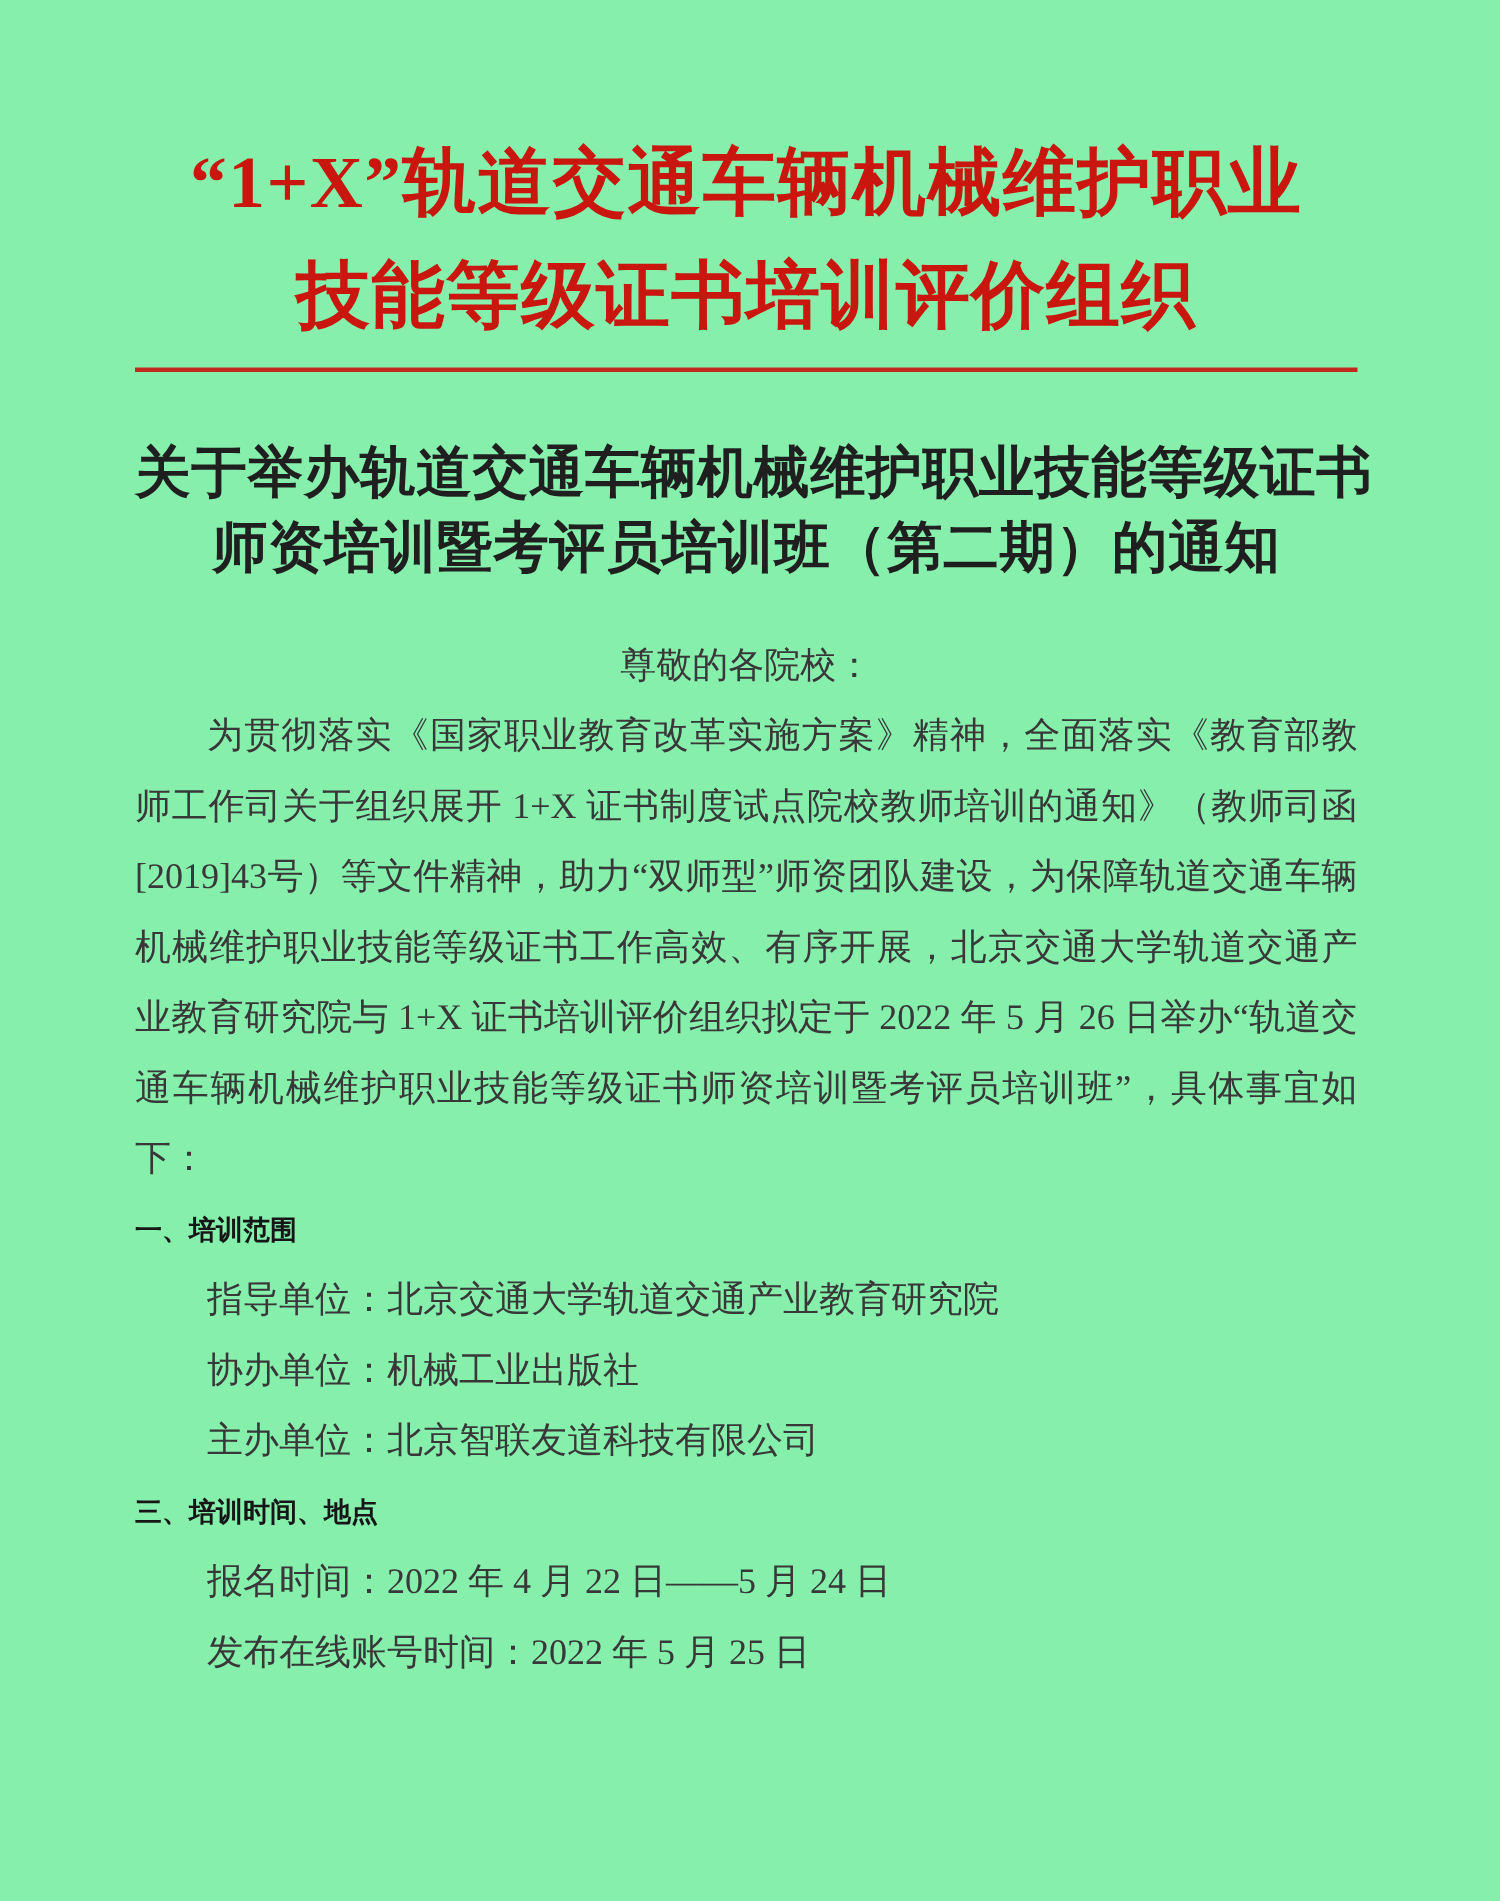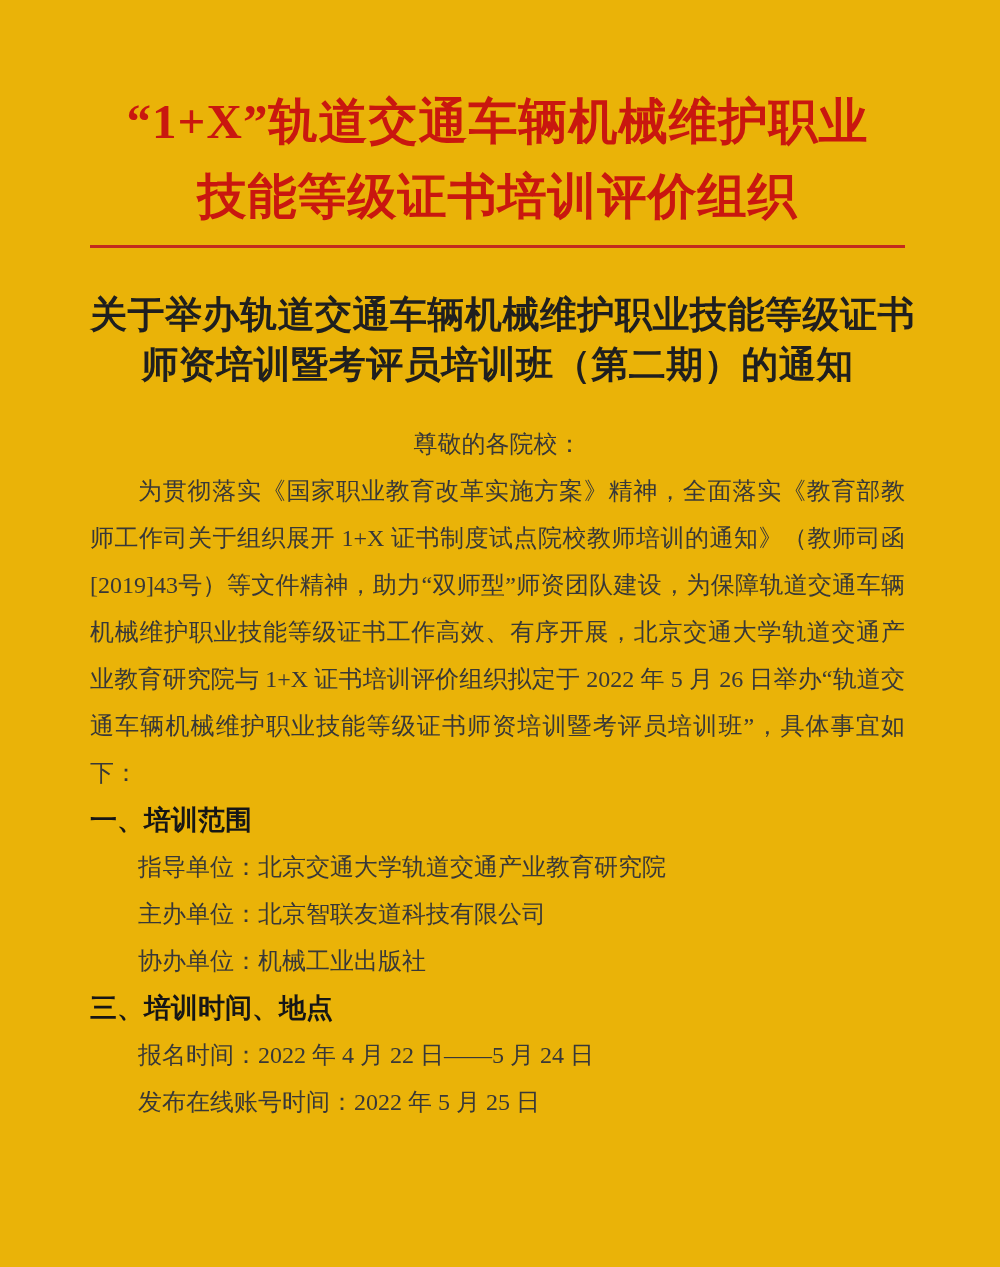--- a/index.html
+++ b/index.html
@@ -6,21 +6,21 @@
   body {
     width: 1000px;
     height: 1267px;
     background: #ffffff;
     overflow: hidden;
     font-family: "Liberation Serif", "DejaVu Serif", serif;
   }
   .page {
     width: 1000px;
     height: 1267px;
-    background: #eab308;
+    background: #86efac;
     box-sizing: border-box;
     padding: 0 95px 0 90px;
   }
   
   .doc-title {
     margin: 0;
     padding-top: 84px;
     text-align: center;
     color: #c9170f;
     font-family: "Liberation Serif", "DejaVu Serif", serif;
@@ -61,21 +61,21 @@
   .para {
     text-align: justify;
     text-justify: inter-character;
   }
   .indent { text-indent: 2em; }
   .sec-heading {
     margin: 0;
     color: #161616;
     font-family: "Liberation Sans", "DejaVu Sans", sans-serif;
     font-weight: 700;
-    font-size: 27px;
+    font-size: 18px;
     line-height: 47px;
   }
   .item { margin-left: 2em !important; white-space: nowrap; }
 </style>
 </head>
 <body>
 
 <div class="page">
 
   <header>
@@ -92,22 +92,22 @@
 
   <main class="body-text">
 
     <p class="salutation">尊敬的各院校：</p>
 
     <p class="para indent">为贯彻落实《国家职业教育改革实施方案》精神，全面落实《教育部教师工作司关于组织展开 1+X 证书制度试点院校教师培训的通知》（教师司函[2019]43号）等文件精神，助力“双师型”师资团队建设，为保障轨道交通车辆机械维护职业技能等级证书工作高效、有序开展，北京交通大学轨道交通产业教育研究院与 1+X 证书培训评价组织拟定于 2022 年 5 月 26 日举办“轨道交通车辆机械维护职业技能等级证书师资培训暨考评员培训班”，具体事宜如下：</p>
 
     <h3 class="sec-heading">一、培训范围</h3>
 
     <p class="para item">指导单位：北京交通大学轨道交通产业教育研究院</p>
+    <p class="para item">协办单位：机械工业出版社</p>
     <p class="para item">主办单位：北京智联友道科技有限公司</p>
-    <p class="para item">协办单位：机械工业出版社</p>
 
     <h3 class="sec-heading">三、培训时间、地点</h3>
     <p class="para item">报名时间：2022 年 4 月 22 日——5 月 24 日</p>
     <p class="para item">发布在线账号时间：2022 年 5 月 25 日</p>
 
   </main>
 
 </div>
 
 </body></html>

